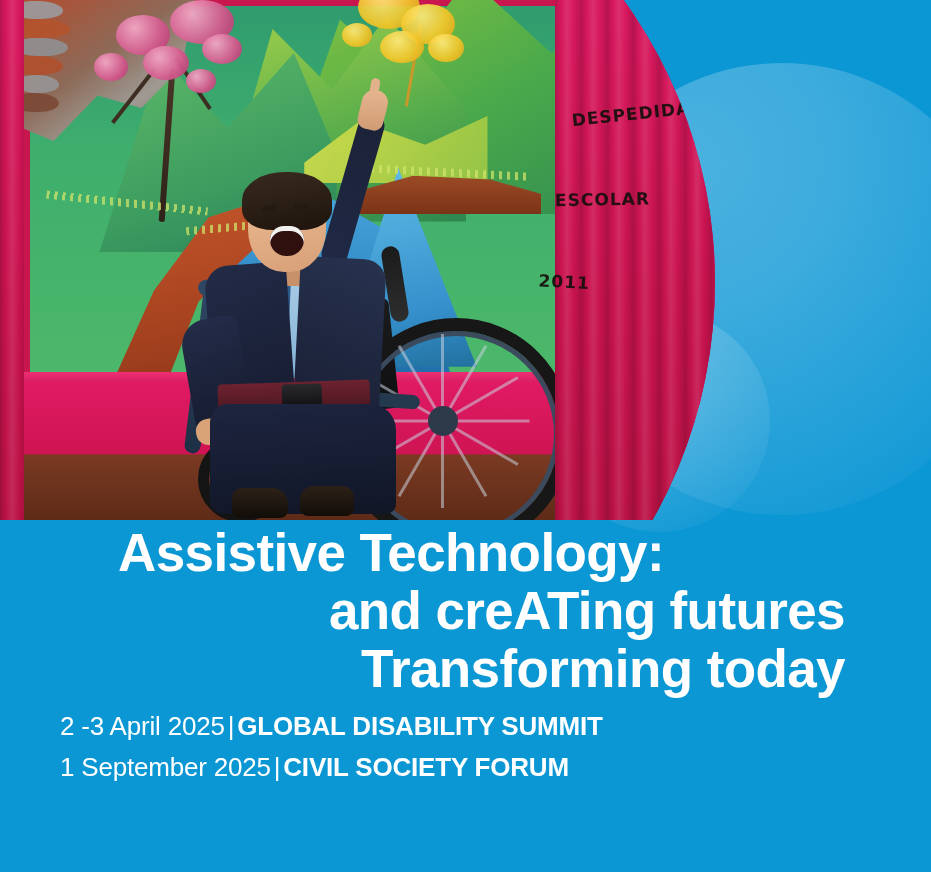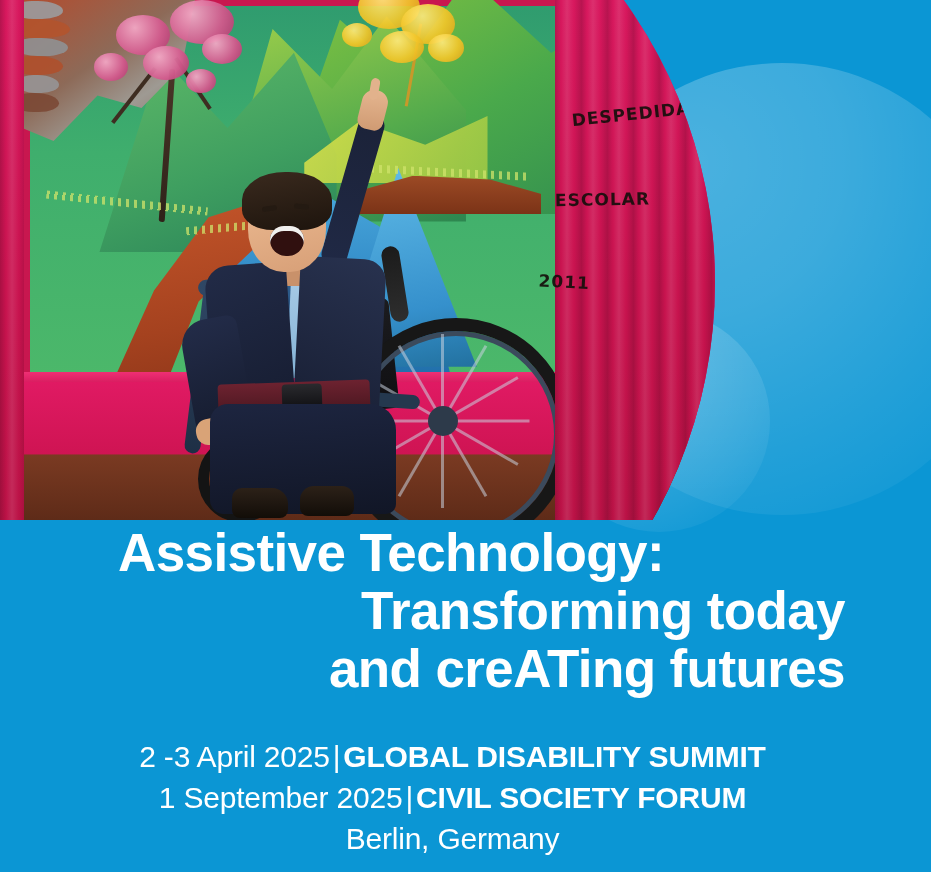--- a/index.html
+++ b/index.html
@@ -478,24 +478,24 @@
     line-height: 58px;
     letter-spacing: -0.6px;
     margin: 0;
   }
   #title .t-line { display: block; white-space: pre; }
   #t-line-1 { text-align: left;  padding-left: 58px; }
   #t-line-2 { text-align: right; }
   #t-line-3 { text-align: right; }
 
   #meta {
-    margin-top: 38px;
+    margin-top: 8px;
     color: #ffffff;
-    text-align: center;
-    font-size: 30px;
+    text-align: left;
+    font-size: 26px;
     line-height: 41px;
     letter-spacing: -0.2px;
     white-space: nowrap;
   }
   #meta .m-line { display: block; }
   #meta .light { font-weight: normal; }
   #meta .sep   { font-weight: normal; padding: 0 3px; }
   #meta .bold  { font-weight: bold; }
   #location { display: block; font-weight: normal; }
 </style>
@@ -605,28 +605,27 @@
         </div>
       </div>
 
     </div>
   </div>
 
   <div id="textblock">
 
     <h1 id="title">
       <span class="t-line" id="t-line-1">Assistive Technology:</span>
+      <span class="t-line" id="t-line-3">and creATing futures</span>
       <span class="t-line" id="t-line-2">Transforming today</span>
-      <span class="t-line" id="t-line-3">and creATing futures</span>
     </h1>
 
     <div id="meta">
       <span class="m-line">
         <span class="light">2 -3 April 2025</span><span class="sep">|</span><span class="bold">GLOBAL DISABILITY SUMMIT</span>
       </span>
       <span class="m-line">
         <span class="light">1 September 2025</span><span class="sep">|</span><span class="bold">CIVIL SOCIETY FORUM</span>
       </span>
-      <span class="m-line" id="location">Berlin, Germany</span>
     </div>
 
   </div>
 </div>
 
 </body></html>

